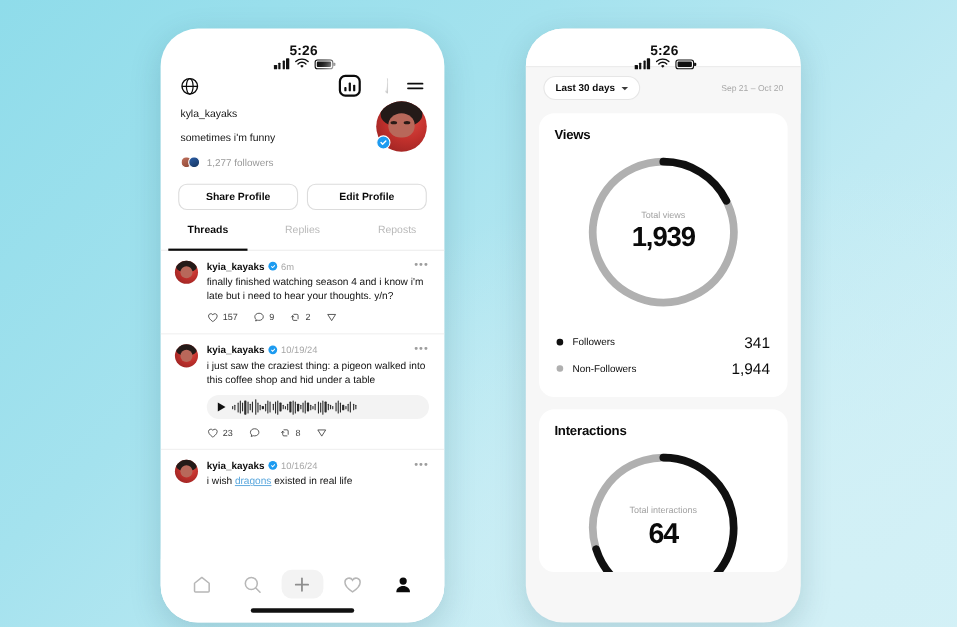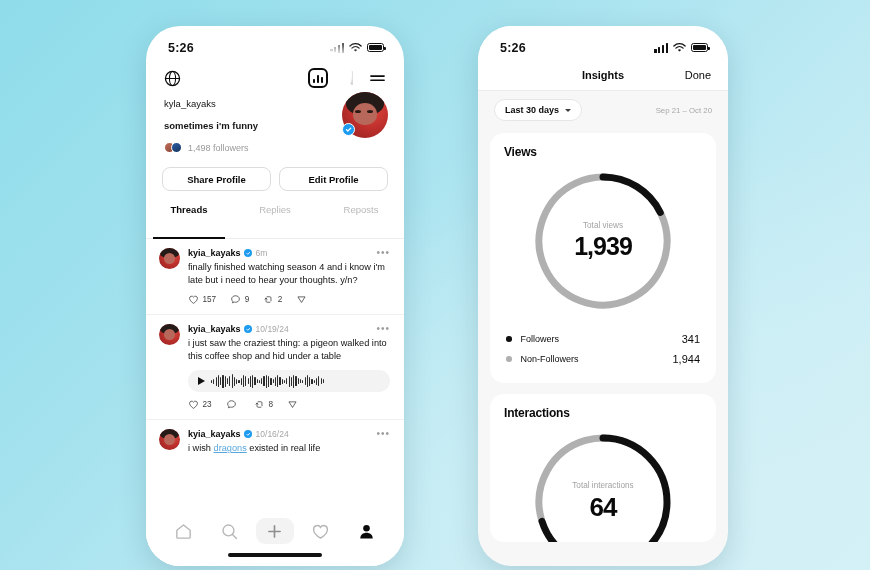--- a/index.html
+++ b/index.html
@@ -17,21 +17,21 @@
   .phone {
     position:absolute; background:#fff;
     border-radius:34px; overflow:hidden;
     box-shadow:0 8px 28px rgba(20,70,90,.18);
   }
   #phone-left  { left:146px; top:26px; width:258px; height:540px; }
   #phone-right { left:478px; top:26px; width:250px; height:540px; background:#f7f7f7; }
 
   
   .statusbar { display:flex; align-items:center; justify-content:space-between;
-    padding:13px 20px 4px 22px; height:34px; }
+    padding:13px 20px 4px 22px; height:34px;flex-direction:column; }
   .sb-time { font-size:12.5px; font-weight:700; color:#111; letter-spacing:.2px; }
   .sb-right { display:flex; align-items:center; gap:5px; }
   .sig { display:flex; align-items:flex-end; gap:1.4px; height:10px; }
   .sig i { display:block; width:2.4px; background:#111; border-radius:.6px; }
   .sig i:nth-child(1){height:4px}.sig i:nth-child(2){height:6px}
   .sig i:nth-child(3){height:8px}.sig i:nth-child(4){height:10px}
   .batt { width:17px; height:9px; border:1.2px solid #111; border-radius:2.6px; position:relative; }
   .batt::after{content:"";position:absolute;left:1px;top:1px;bottom:1px;right:1px;background:#111;border-radius:1px;}
   .batt::before{content:"";position:absolute;right:-3px;top:2.6px;width:1.6px;height:3.4px;background:#111;border-radius:0 1px 1px 0;}
 
@@ -42,21 +42,21 @@
   .spotlight { position:absolute; right:52px; top:-9px; width:47px; height:47px;
     background:#fff; border-radius:50%; box-shadow:0 0 12px 8px rgba(255,255,255,.95); }
   .ico-insights { position:relative; z-index:2; width:20px; height:20px;
     border:2px solid #0b0b0b; border-radius:6px; display:flex; align-items:flex-end;
     justify-content:center; gap:1.6px; padding-bottom:3.5px; }
   .ico-insights i { display:block; width:2.2px; background:#0b0b0b; border-radius:.8px; }
   .ico-insights i:nth-child(1){height:4px}.ico-insights i:nth-child(2){height:8px}.ico-insights i:nth-child(3){height:5.5px}
   .hdr-name { font-size:18px; font-weight:700; color:#0a0a0a; letter-spacing:-.35px;
     padding:6px 18px 0 18px; }
   .hdr-handle { font-size:9.5px; color:#161616; padding:4px 18px 0 18px; }
-  .hdr-bio { font-size:9.5px; color:#161616; padding:11px 18px 0 18px;font-weight:bold; }
+  .hdr-bio { font-size:9.5px; color:#161616; padding:11px 18px 0 18px; }
   .followers-row { display:flex; align-items:center; gap:6px; padding:11px 18px 0 18px; }
   .fstack { display:flex; }
   .fstack span { width:11px; height:11px; border-radius:50%; border:1.3px solid #fff; display:block; }
   .fstack span:nth-child(1){ background:linear-gradient(150deg,#c0705c,#8c4533); }
   .fstack span:nth-child(2){ margin-left:-4px; background:linear-gradient(150deg,#2b5fa8,#16345e); }
   .followers-count { font-size:9px; color:#9a9a9a; }
   .pfp-wrap { position:absolute; right:16px; top:66px; width:46px; height:46px; }
   .pfp { width:46px; height:46px; border-radius:50%; overflow:hidden; position:relative;
     background:radial-gradient(circle at 62% 34%, #e04a42 0%, #c0302c 48%, #8d1f1f 100%); }
   .pfp .hair { position:absolute; left:4px; top:-3px; width:38px; height:26px;
@@ -68,21 +68,21 @@
   .verified { position:absolute; left:0px; bottom:2px; width:13px; height:13px;
     border-radius:50%; background:#1d9bf0; border:1.6px solid #fff;
     display:flex; align-items:center; justify-content:center; }
   .verified svg { width:7px; height:7px; }
 
   .profile-btns { display:flex; gap:8px; padding:14px 16px 0 16px; }
   .pbtn { flex:1; height:24px; border:1px solid #dcdcdc; border-radius:8px; background:#fff;
     font-size:9.5px; font-weight:700; color:#0a0a0a; display:flex; align-items:center; justify-content:center; }
 
   .tabs { display:flex; margin-top:13px; border-bottom:1px solid #ededed; }
-  .tab { flex:1; text-align:center; font-size:9.5px; padding-bottom:23px; color:#b9b9b9; position:relative; }
+  .tab { flex:1; text-align:center; font-size:9.5px; padding-bottom:12px; color:#b9b9b9; position:relative; }
   .tab.active { color:#0a0a0a; font-weight:700; }
   .tab.active::after { content:""; position:absolute; left:8%; right:8%; bottom:-1px; height:1.6px; background:#0a0a0a; }
 
   
   .feed { position:relative; height:214px; overflow:hidden; }
   .post { display:flex; gap:8px; padding:9px 14px 9px 13px; border-bottom:1px solid #f0f0f0; }
   .p-av { width:21px; height:21px; border-radius:50%; flex:0 0 21px; position:relative; overflow:hidden;
     background:radial-gradient(circle at 62% 36%, #e04a42 0%, #bb2f2b 50%, #8d1f1f 100%); }
   .p-av .h { position:absolute; left:1px; top:-2px; width:19px; height:12px; background:#241a18; border-radius:50% 50% 40% 40%; }
   .p-av .f { position:absolute; left:5px; top:5px; width:11px; height:11px; background:#b8685a; border-radius:50%; }
@@ -129,21 +129,21 @@
   .card { background:#fff; border-radius:14px; margin:0 12px 11px 12px; padding:12px 14px 14px 14px; }
   .card-title { font-size:12px; font-weight:700; color:#0a0a0a; letter-spacing:-.2px; }
   .donut-wrap { display:flex; justify-content:center; margin-top:6px; position:relative; }
   .donut-label { position:absolute; left:0; right:0; top:50%; transform:translateY(-50%); text-align:center; }
   .donut-cap { font-size:8.2px; color:#a2a2a2; }
   .donut-val { font-size:25px; font-weight:700; color:#0a0a0a; letter-spacing:-1px; margin-top:2px; }
   .legend { margin-top:12px; }
   .lrow { display:flex; align-items:center; padding:4px 2px; }
   .ldot { width:5.5px; height:5.5px; border-radius:50%; margin-right:9px; }
   .llabel { font-size:9px; color:#0a0a0a; }
-  .lval { margin-left:auto; font-size:11px; color:#0a0a0a; }
+  .lval { margin-left:auto; font-size:14px; color:#0a0a0a; }
   .card.clipped { padding-bottom:0; margin-bottom:0; height:148px; overflow:hidden; }
   .donut-val.big { font-size:26px; }
 </style>
 </head>
 <body>
 
 <div class="stage">
 
   <div class="phone" id="phone-left">
 
@@ -188,21 +188,21 @@
       </div>
     </div>
 
     <div class="hdr-handle">kyla_kayaks</div>
     <div class="hdr-bio">sometimes i'm funny</div>
     <div class="followers-row">
       <span class="fstack">
           <span></span>
           <span></span>
         </span>
-      <span class="followers-count">1,498 followers</span>
+      <span class="followers-count">1,277 followers</span>
     </div>
 
     <div class="pfp-wrap">
       <div class="pfp">
         <div class="hair"></div>
           <div class="face"></div>
         <div class="eye l"></div>
           <div class="eye r"></div>
       </div>
       <div class="verified">
@@ -443,24 +443,20 @@
           </span>
         <svg width="13" height="10" viewBox="0 0 13 10">
           <path d="M6.5 8.6 4.9 6.9a2.3 2.3 0 0 1 3.2 0z" fill="#111"></path>
           <path d="M2.9 5.1a5.2 5.2 0 0 1 7.2 0" stroke="#111" stroke-width="1.3" fill="none" stroke-linecap="round"></path>
           <path d="M.9 3a8 8 0 0 1 11.2 0" stroke="#111" stroke-width="1.3" fill="none" stroke-linecap="round"></path>
         </svg>
         <span class="batt"></span>
       </div>
     </div>
 
-    <div class="ins-nav">
-      <span class="ins-title">Insights</span>
-      <span class="ins-done">Done</span>
-    </div>
 
     <div class="ins-sub">
       <div class="pill">
         <span>Last 30 days</span>
         <span class="chev"></span>
       </div>
       <span class="range">Sep 21 – Oct 20</span>
     </div>
 
     <div class="card">

